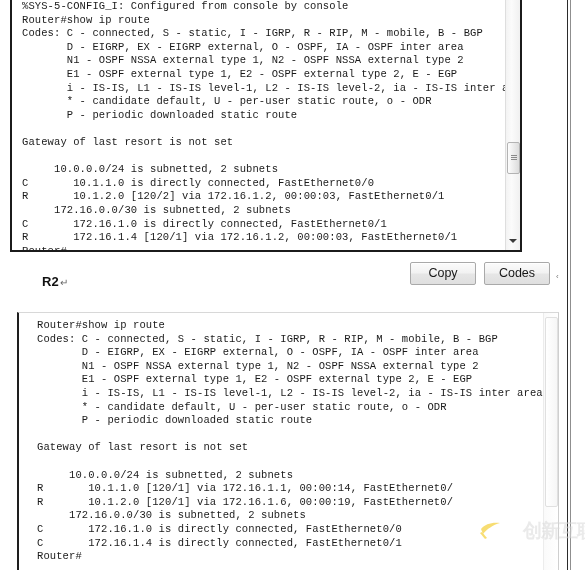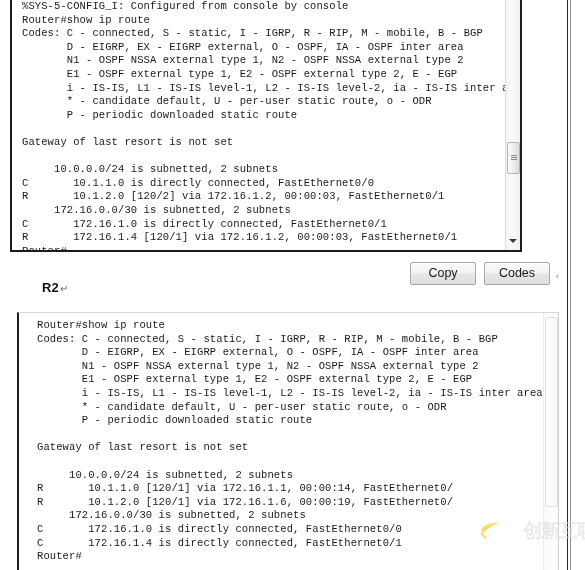--- a/index.html
+++ b/index.html
@@ -154,21 +154,21 @@
     top: 272px;
     font-size: 8px;
     color: #777;
     font-family: "Liberation Sans", sans-serif;
   }
 
   
   .r2-label {
     position: absolute;
     left: 10px;
-    top: 280px;
+    top: 274px;
     font-family: "Liberation Sans", sans-serif;
     font-size: 13px;
     font-weight: bold;
     color: #111111;
     letter-spacing: 0.2px;
     padding-left: 32px;
   }
   .r2-label .pilcrow {
     font-weight: normal;
     font-size: 10px;

